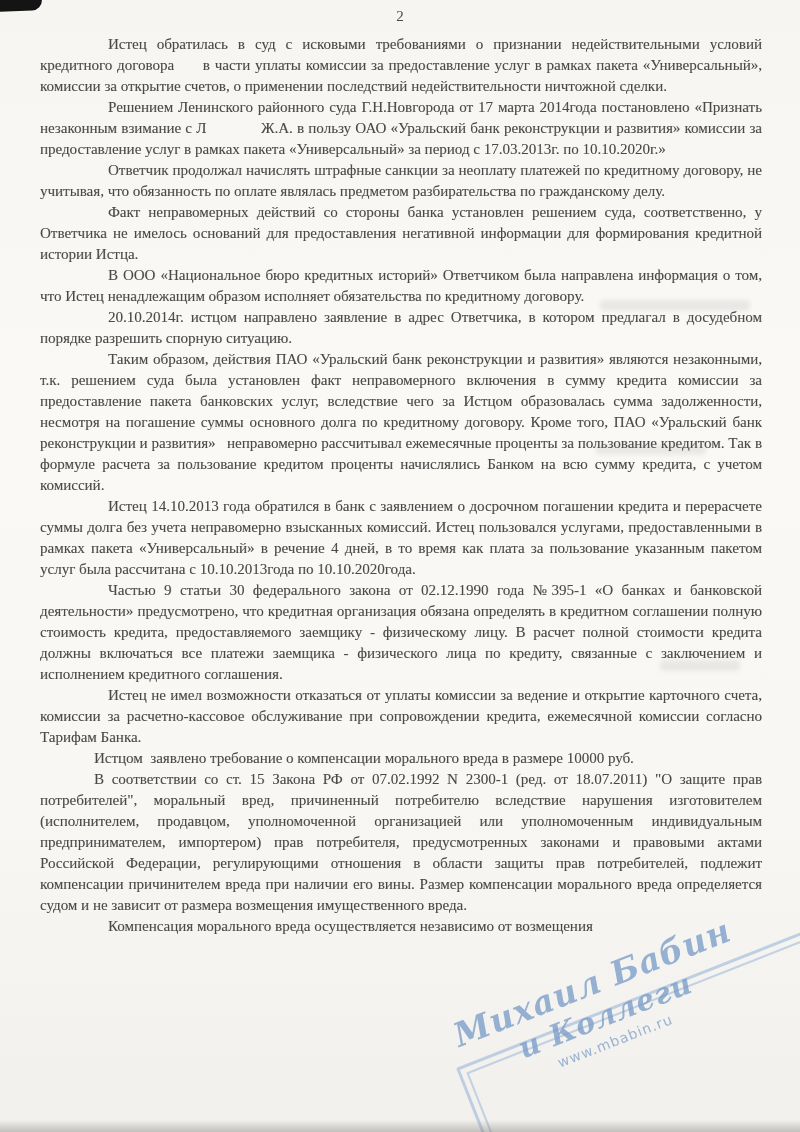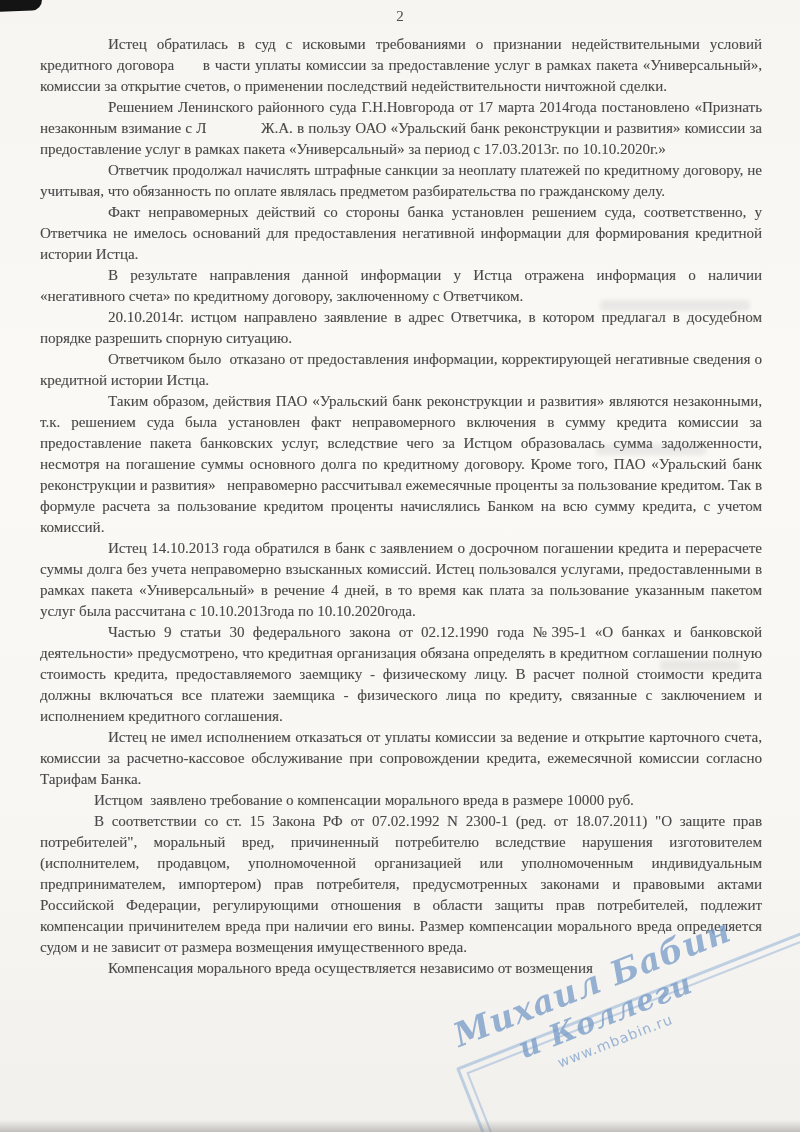--- a/index.html
+++ b/index.html
@@ -75,27 +75,26 @@
 
   <div class="corner-mark"></div>
 
   <div class="pagenum">2</div>
 
   <div class="text">
     <p>Истец обратилась в суд с исковыми требованиями о признании недействительными условий кредитного договора&nbsp;&nbsp;&nbsp;&nbsp;&nbsp; в части уплаты комиссии за предоставление услуг в рамках пакета «Универсальный», комиссии за открытие счетов, о применении последствий недействительности ничтожной сделки.</p>
     <p>Решением Ленинского районного суда Г.Н.Новгорода от 17 марта 2014года постановлено «Признать незаконным взимание с Л&nbsp;&nbsp;&nbsp;&nbsp;&nbsp;&nbsp;&nbsp;&nbsp;&nbsp;&nbsp;&nbsp;&nbsp; Ж.А. в пользу ОАО «Уральский банк реконструкции и развития» комиссии за предоставление услуг в рамках пакета «Универсальный» за период с 17.03.2013г. по 10.10.2020г.»</p>
     <p>Ответчик продолжал начислять штрафные санкции за неоплату платежей по кредитному договору, не учитывая, что обязанность по оплате являлась предметом разбирательства по гражданскому делу.</p>
     <p>Факт неправомерных действий со стороны банка установлен решением суда, соответственно, у Ответчика не имелось оснований для предоставления негативной информации для формирования кредитной истории Истца.</p>
-    <p>В результате направления данной информации у Истца отражена информация о наличии «негативного счета» по кредитному договору, заключенному с Ответчиком.</p>
+    <p>В ООО «Национальное бюро кредитных историй» Ответчиком была направлена информация о том, что Истец ненадлежащим образом исполняет обязательства по кредитному договору.</p>
     <p>20.10.2014г. истцом направлено заявление в адрес Ответчика, в котором предлагал в досудебном порядке разрешить спорную ситуацию.</p>
-    <p>Ответчиком было&nbsp; отказано от предоставления информации, корректирующей негативные сведения о кредитной истории Истца.</p>
     <p>Таким образом, действия ПАО «Уральский банк реконструкции и развития» являются незаконными, т.к. решением суда была установлен факт неправомерного включения в сумму кредита комиссии за предоставление пакета банковских услуг, вследствие чего за Истцом образовалась сумма задолженности, несмотря на погашение суммы основного долга по кредитному договору. Кроме того, ПАО «Уральский банк реконструкции и развития»&nbsp;&nbsp; неправомерно рассчитывал ежемесячные проценты за пользование кредитом. Так в формуле расчета за пользование кредитом проценты начислялись Банком на всю сумму кредита, с учетом комиссий.</p>
     <p>Истец 14.10.2013 года обратился в банк с заявлением о досрочном погашении кредита и перерасчете суммы долга без учета неправомерно взысканных комиссий. Истец пользовался услугами, предоставленными в рамках пакета «Универсальный» в речение 4 дней, в то время как плата за пользование указанным пакетом услуг была рассчитана с 10.10.2013года по 10.10.2020года.</p>
     <p>Частью 9 статьи 30 федерального закона от 02.12.1990 года №395-1 «О банках и банковской деятельности» предусмотрено, что кредитная организация обязана определять в кредитном соглашении полную стоимость кредита, предоставляемого заемщику - физическому лицу. В расчет полной стоимости кредита должны включаться все платежи заемщика - физического лица по кредиту, связанные с заключением и исполнением кредитного соглашения.</p>
-    <p>Истец не имел исполнением отказаться от уплаты комиссии за ведение и открытие карточного счета, комиссии за расчетно-кассовое обслуживание при сопровождении кредита, ежемесячной комиссии согласно Тарифам Банка.</p>
+    <p>Истец не имел возможности отказаться от уплаты комиссии за ведение и открытие карточного счета, комиссии за расчетно-кассовое обслуживание при сопровождении кредита, ежемесячной комиссии согласно Тарифам Банка.</p>
     <p class="si">Истцом&nbsp; заявлено требование о компенсации морального вреда в размере 10000 руб.</p>
     <p class="si">В соответствии со ст. 15 Закона РФ от 07.02.1992 N 2300-1 (ред. от 18.07.2011) "О защите прав потребителей", моральный вред, причиненный потребителю вследствие нарушения изготовителем (исполнителем, продавцом, уполномоченной организацией или уполномоченным индивидуальным предпринимателем, импортером) прав потребителя, предусмотренных законами и правовыми актами Российской Федерации, регулирующими отношения в области защиты прав потребителей, подлежит компенсации причинителем вреда при наличии его вины. Размер компенсации морального вреда определяется судом и не зависит от размера возмещения имущественного вреда.</p>
     <p>Компенсация морального вреда осуществляется независимо от возмещения</p>
   </div>
 
   <div class="smudge s1"></div>
   <div class="smudge s2"></div>
   <div class="smudge s3"></div>
 
   <div class="stamp">

